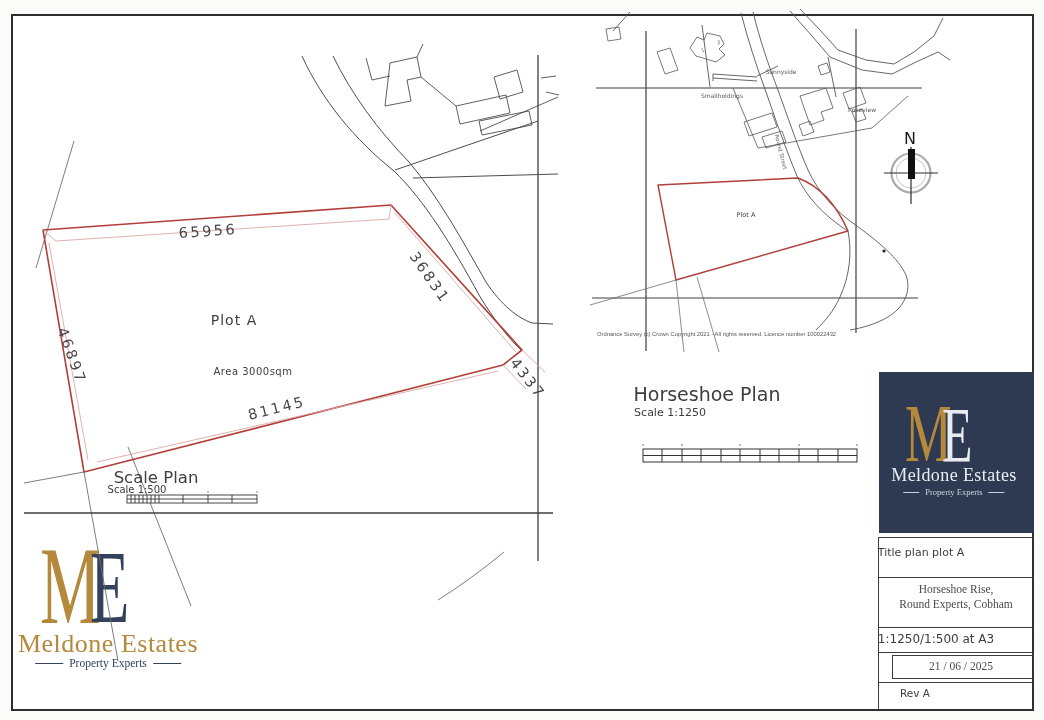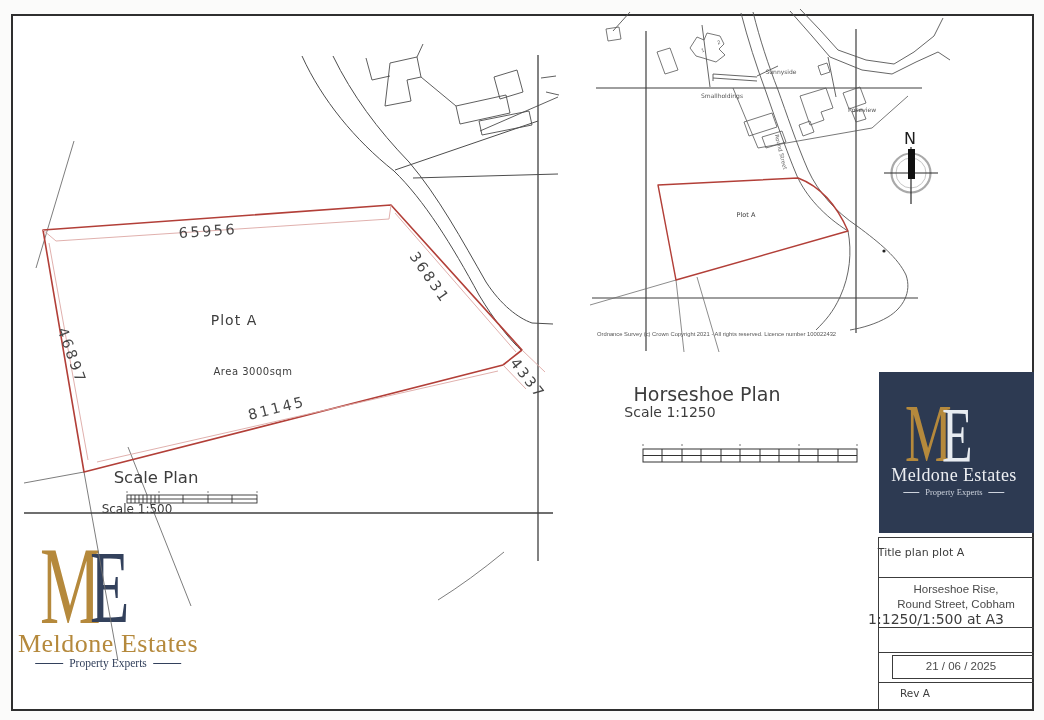--- a/index.html
+++ b/index.html
@@ -4,21 +4,21 @@
 <style>
   html,body{margin:0;padding:0;background:#f6f6f4;}
   .canvas{position:relative;width:1044px;height:720px;background:#fbfbfa;overflow:hidden;
           font-family:"DejaVu Sans",sans-serif;}
   .sheet{position:absolute;left:11px;top:14px;width:1019px;height:693px;background:#ffffff;
          border:2px solid #2f2f2f;z-index:0;}
   svg.lines{position:absolute;left:0;top:0;z-index:2;pointer-events:none;}
   .txt{position:absolute;z-index:3;white-space:nowrap;color:#3f3f3f;
        transform:translate(-50%,-50%);line-height:1.1;}
   .hand{font-family:"DejaVu Sans",sans-serif;color:#3d3d3d;}
-  .print{font-family:Liberation Sans, sans-serif;color:#4a4a4a;}
+  .print{font-family:Liberation Serif, serif;color:#4a4a4a;}
   .dim{font-size:14.5px;letter-spacing:2.5px;color:#474747;}
 
   
   .card{position:absolute;left:879px;top:372px;width:155px;height:161px;background:#2d3a52;z-index:1;}
   .mono{position:absolute;line-height:1;font-family:"Liberation Serif",serif;z-index:1;
         transform-origin:left top;}
   .tagline{position:absolute;z-index:3;display:flex;align-items:center;gap:6px;
            transform:translate(-50%,-50%);font-family:"Liberation Serif",serif;white-space:nowrap;}
   .tagline .dash{display:inline-block;height:1px;background:currentColor;}
 
@@ -58,22 +58,22 @@
   <div class="tb-line" style="left:878px;top:537px;width:1px;height:172px;"></div>
   <div class="tb-line" style="left:878px;top:537px;width:156px;height:1px;"></div>
   <div class="tb-line" style="left:878px;top:577px;width:156px;height:1px;"></div>
   <div class="tb-line" style="left:878px;top:627px;width:156px;height:1px;"></div>
   <div class="tb-line" style="left:878px;top:652px;width:156px;height:1px;"></div>
   <div class="tb-line" style="left:878px;top:682px;width:156px;height:1px;"></div>
   <div class="tb-box" style="left:892px;top:655px;width:140px;height:22px;"></div>
 
   <div class="txt hand" style="left:921px;top:553px;transform:translate(-50%,-50%);font-size:11px;">Title plan plot A</div>
   <div class="txt print" style="left:956px;top:589px;font-size:11.5px;">Horseshoe Rise,</div>
-  <div class="txt print" style="left:956px;top:604px;font-size:11.5px;">Round Street, Cobham</div>
-  <div class="txt hand" style="left:936px;top:620px;font-size:14px;">1:1250/1:500 at A3</div>
+  <div class="txt print" style="left:956px;top:604px;font-size:11.5px;">Round Experts, Cobham</div>
+  <div class="txt hand" style="left:936px;top:640px;font-size:12px;">1:1250/1:500 at A3</div>
   <div class="txt print" style="left:961px;top:666px;font-size:11.5px;">21 / 06 / 2025</div>
   <div class="txt hand" style="left:898px;top:694px;font-size:10.5px;margin-left:17px;">Rev A</div>
 
   <svg class="lines" width="1044" height="720" viewBox="0 0 1044 720">
 
     <g stroke="#6e6e6e" stroke-width="0.9" fill="none">
       <path d="M74,141 L36,268"></path>
       <path d="M24,483 L84,472"></path>
       <path d="M84,472 L118,661"></path>
       <path d="M128,447 L191,606"></path>
@@ -194,24 +194,24 @@
   </svg>
 
   <div class="txt dim" style="left:208px;top:232px;transform:translate(-50%,-50%) rotate(-4deg);">65956</div>
   <div class="txt dim" style="left:429px;top:278px;transform:translate(-50%,-50%) rotate(55deg);">36831</div>
   <div class="txt dim" style="left:71px;top:356px;transform:translate(-50%,-50%) rotate(70deg);">46897</div>
   <div class="txt dim" style="left:277px;top:409px;transform:translate(-50%,-50%) rotate(-14deg);">81145</div>
   <div class="txt dim" style="left:527px;top:379px;transform:translate(-50%,-50%) rotate(52deg);">4337</div>
   <div class="txt hand" style="left:234px;top:321px;font-size:14px;letter-spacing:1px;">Plot A</div>
   <div class="txt hand" style="left:253px;top:341px;font-size:10px;letter-spacing:.5px;margin-top:30px;">Area 3000sqm</div>
   <div class="txt hand" style="left:156px;top:478px;font-size:16.5px;">Scale Plan</div>
-  <div class="txt hand" style="left:137px;top:510px;font-size:12px;">Scale 1:500</div>
+  <div class="txt hand" style="left:137px;top:489px;font-size:10px;">Scale 1:500</div>
 
   <div class="txt hand" style="left:707px;top:394px;font-size:19px;">Horseshoe Plan</div>
-  <div class="txt hand" style="left:670px;top:413px;font-size:14px;">Scale 1:1250</div>
+  <div class="txt hand" style="left:670px;top:413px;font-size:11px;">Scale 1:1250</div>
   <div class="txt hand" style="left:746px;top:216px;font-size:6.5px;">Plot A</div>
   <div class="txt hand" style="left:781px;top:152px;font-size:5.5px;transform:translate(-50%,-50%) rotate(76deg);color:#666;">Round Street</div>
   <div class="txt hand" style="left:781px;top:72px;font-size:6px;color:#555;">Sunnyside</div>
   <div class="txt hand" style="left:722px;top:96px;font-size:6px;color:#555;">Smallholdings</div>
   <div class="txt hand" style="left:862px;top:110px;font-size:6px;color:#555;">Roseview</div>
   <div class="txt hand" style="left:703px;top:51px;font-size:5px;transform:translate(-50%,-50%) rotate(-15deg);color:#666;">1</div>
   <div class="txt hand" style="left:719px;top:43px;font-size:5px;transform:translate(-50%,-50%) rotate(-15deg);color:#666;">2</div>
   <div class="txt hand" style="left:597px;top:331px;transform:none;font-size:5.8px;color:#555;font-family:'Liberation Sans',sans-serif;">Ordnance Survey (c) Crown Copyright 2021 - All rights reserved. Licence number 100022432</div>
   <div class="txt hand" style="left:910px;top:139px;font-size:16px;color:#1d1d1d;">N</div>
 

